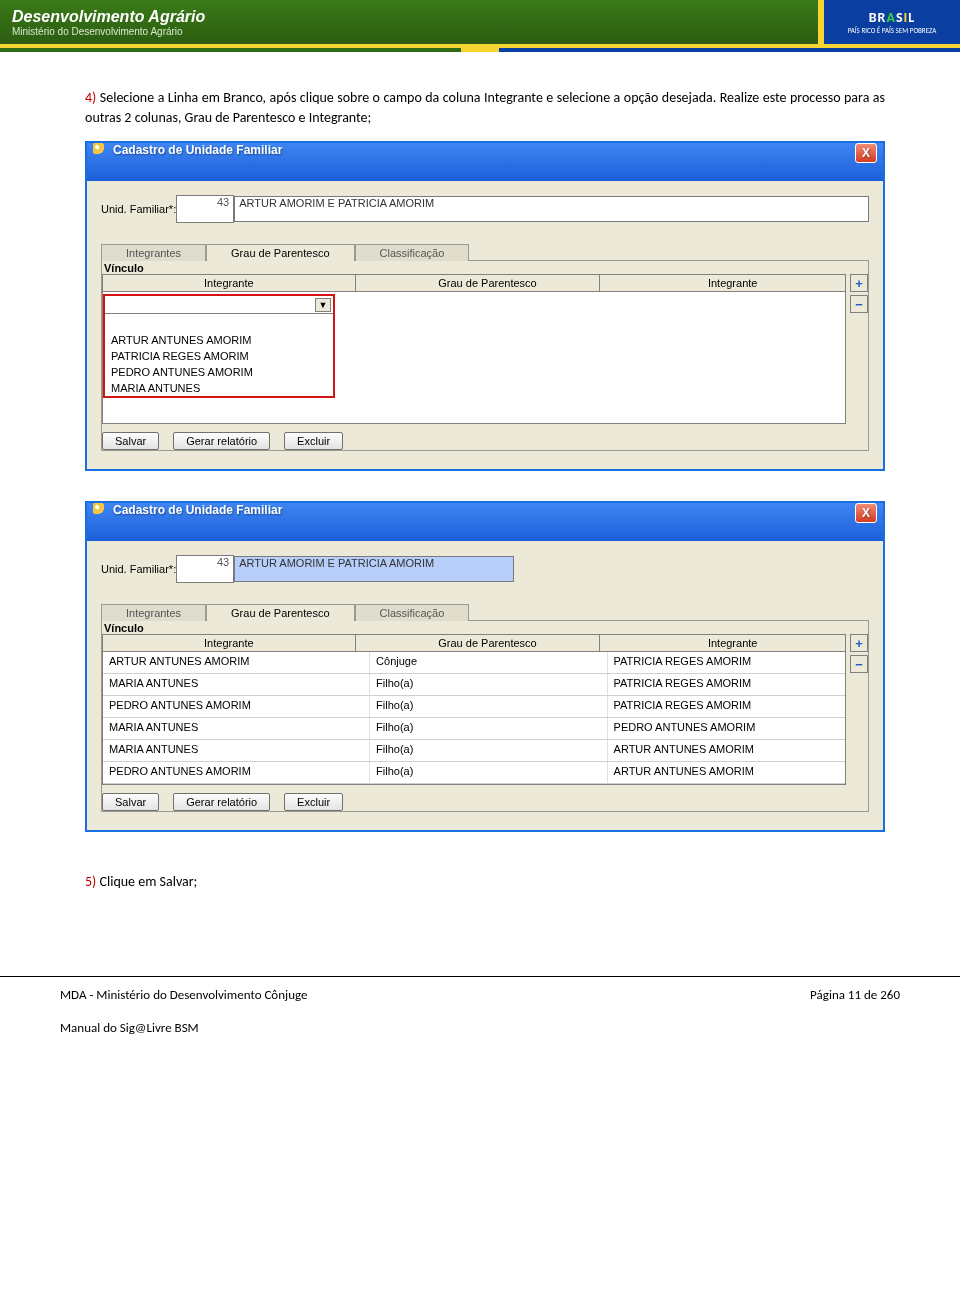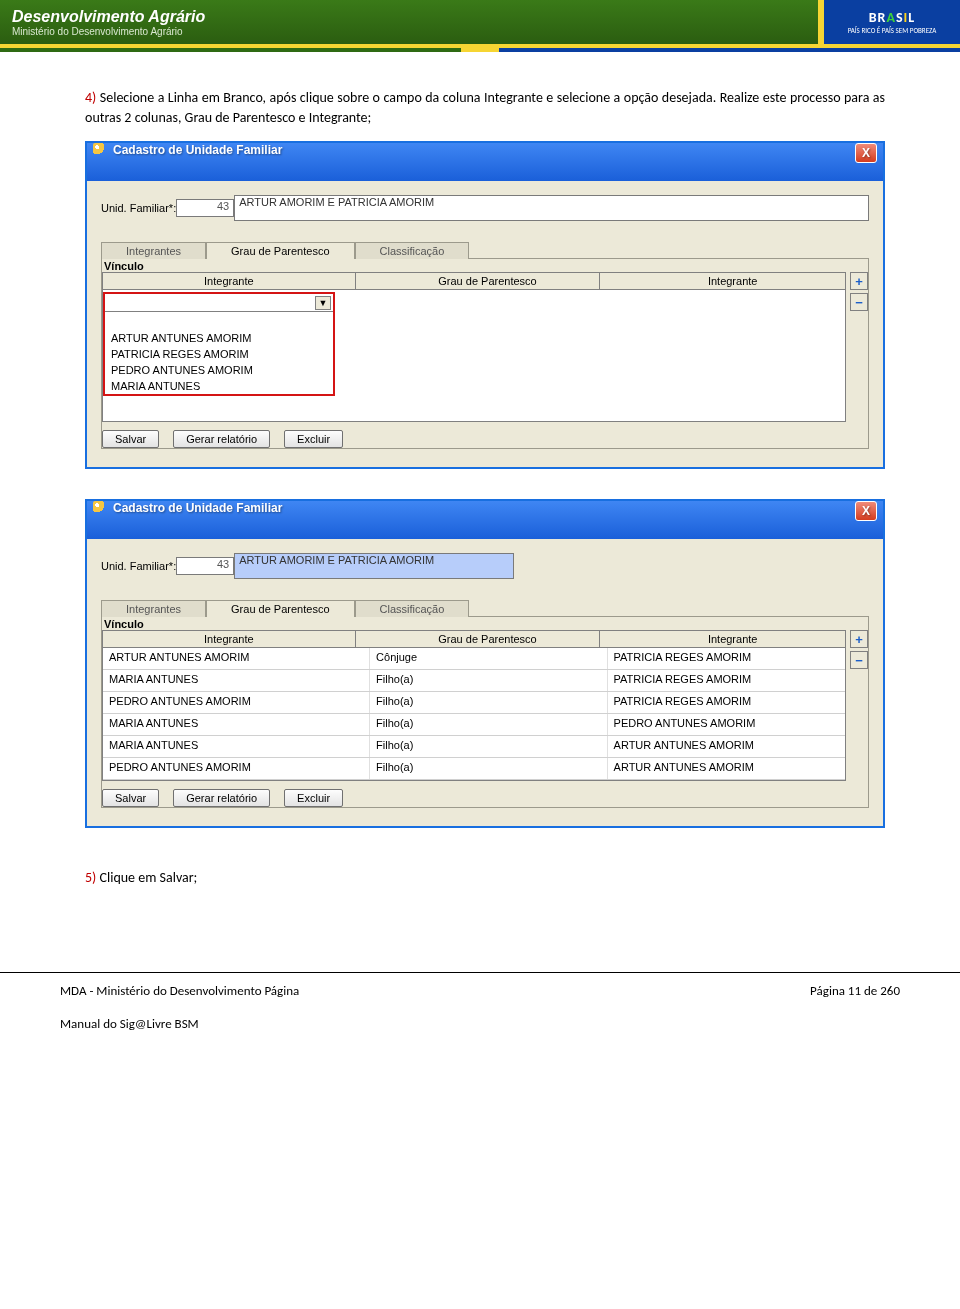--- a/index.html
+++ b/index.html
@@ -81,21 +81,21 @@
     background: linear-gradient(#f08b7a,#d43c1f);
     border:1px solid #fff;
     border-radius:3px;
     display:flex;align-items:center;justify-content:center;
     color:#fff;font-weight:bold;font-size:12px;
   }
   .form-body{ padding: 14px 14px 18px 14px;}
   .row-top{ display:flex; align-items:center; gap:0; margin-bottom:20px;}
   .row-top .lbl{font-size:11px;}
   .small-input{
-    width:58px; height:18px; border:1px solid #7a7a7a; background:#fff;
+    width:58px; height:28px; border:1px solid #7a7a7a; background:#fff;
     text-align:right; padding-right:4px; font-size:11px; color:#555;
   }
   .wide-input{
     flex:1; height:26px; border:1px solid #7a7a7a; background:#fff;
     padding-left:4px; font-size:11px; color:#333;
   }
   .hl .wide-input{ background:#b7cdfa;}
   .tabs{ display:flex; gap:0; margin-top:4px; padding-left:0;}
   .tab{
     border:1px solid #9c9a8c; border-bottom:none;
@@ -334,17 +334,17 @@
 
   <p class="step-text" style="margin-top:40px;">
     <span class="step-num">5)</span>
     <span>Clique em Salvar;</span>
   </p>
 
 </div>
 
 <div class="page-footer">
   <div class="footer-row">
-    <span>MDA - Ministério do Desenvolvimento Página</span>
+    <span>MDA - Ministério do Desenvolvimento Cônjuge</span>
     <span>Página 11 de 260</span>
   </div>
   <div class="footer-2">Manual do Sig@Livre BSM</div>
 </div>
 
 </body></html>

